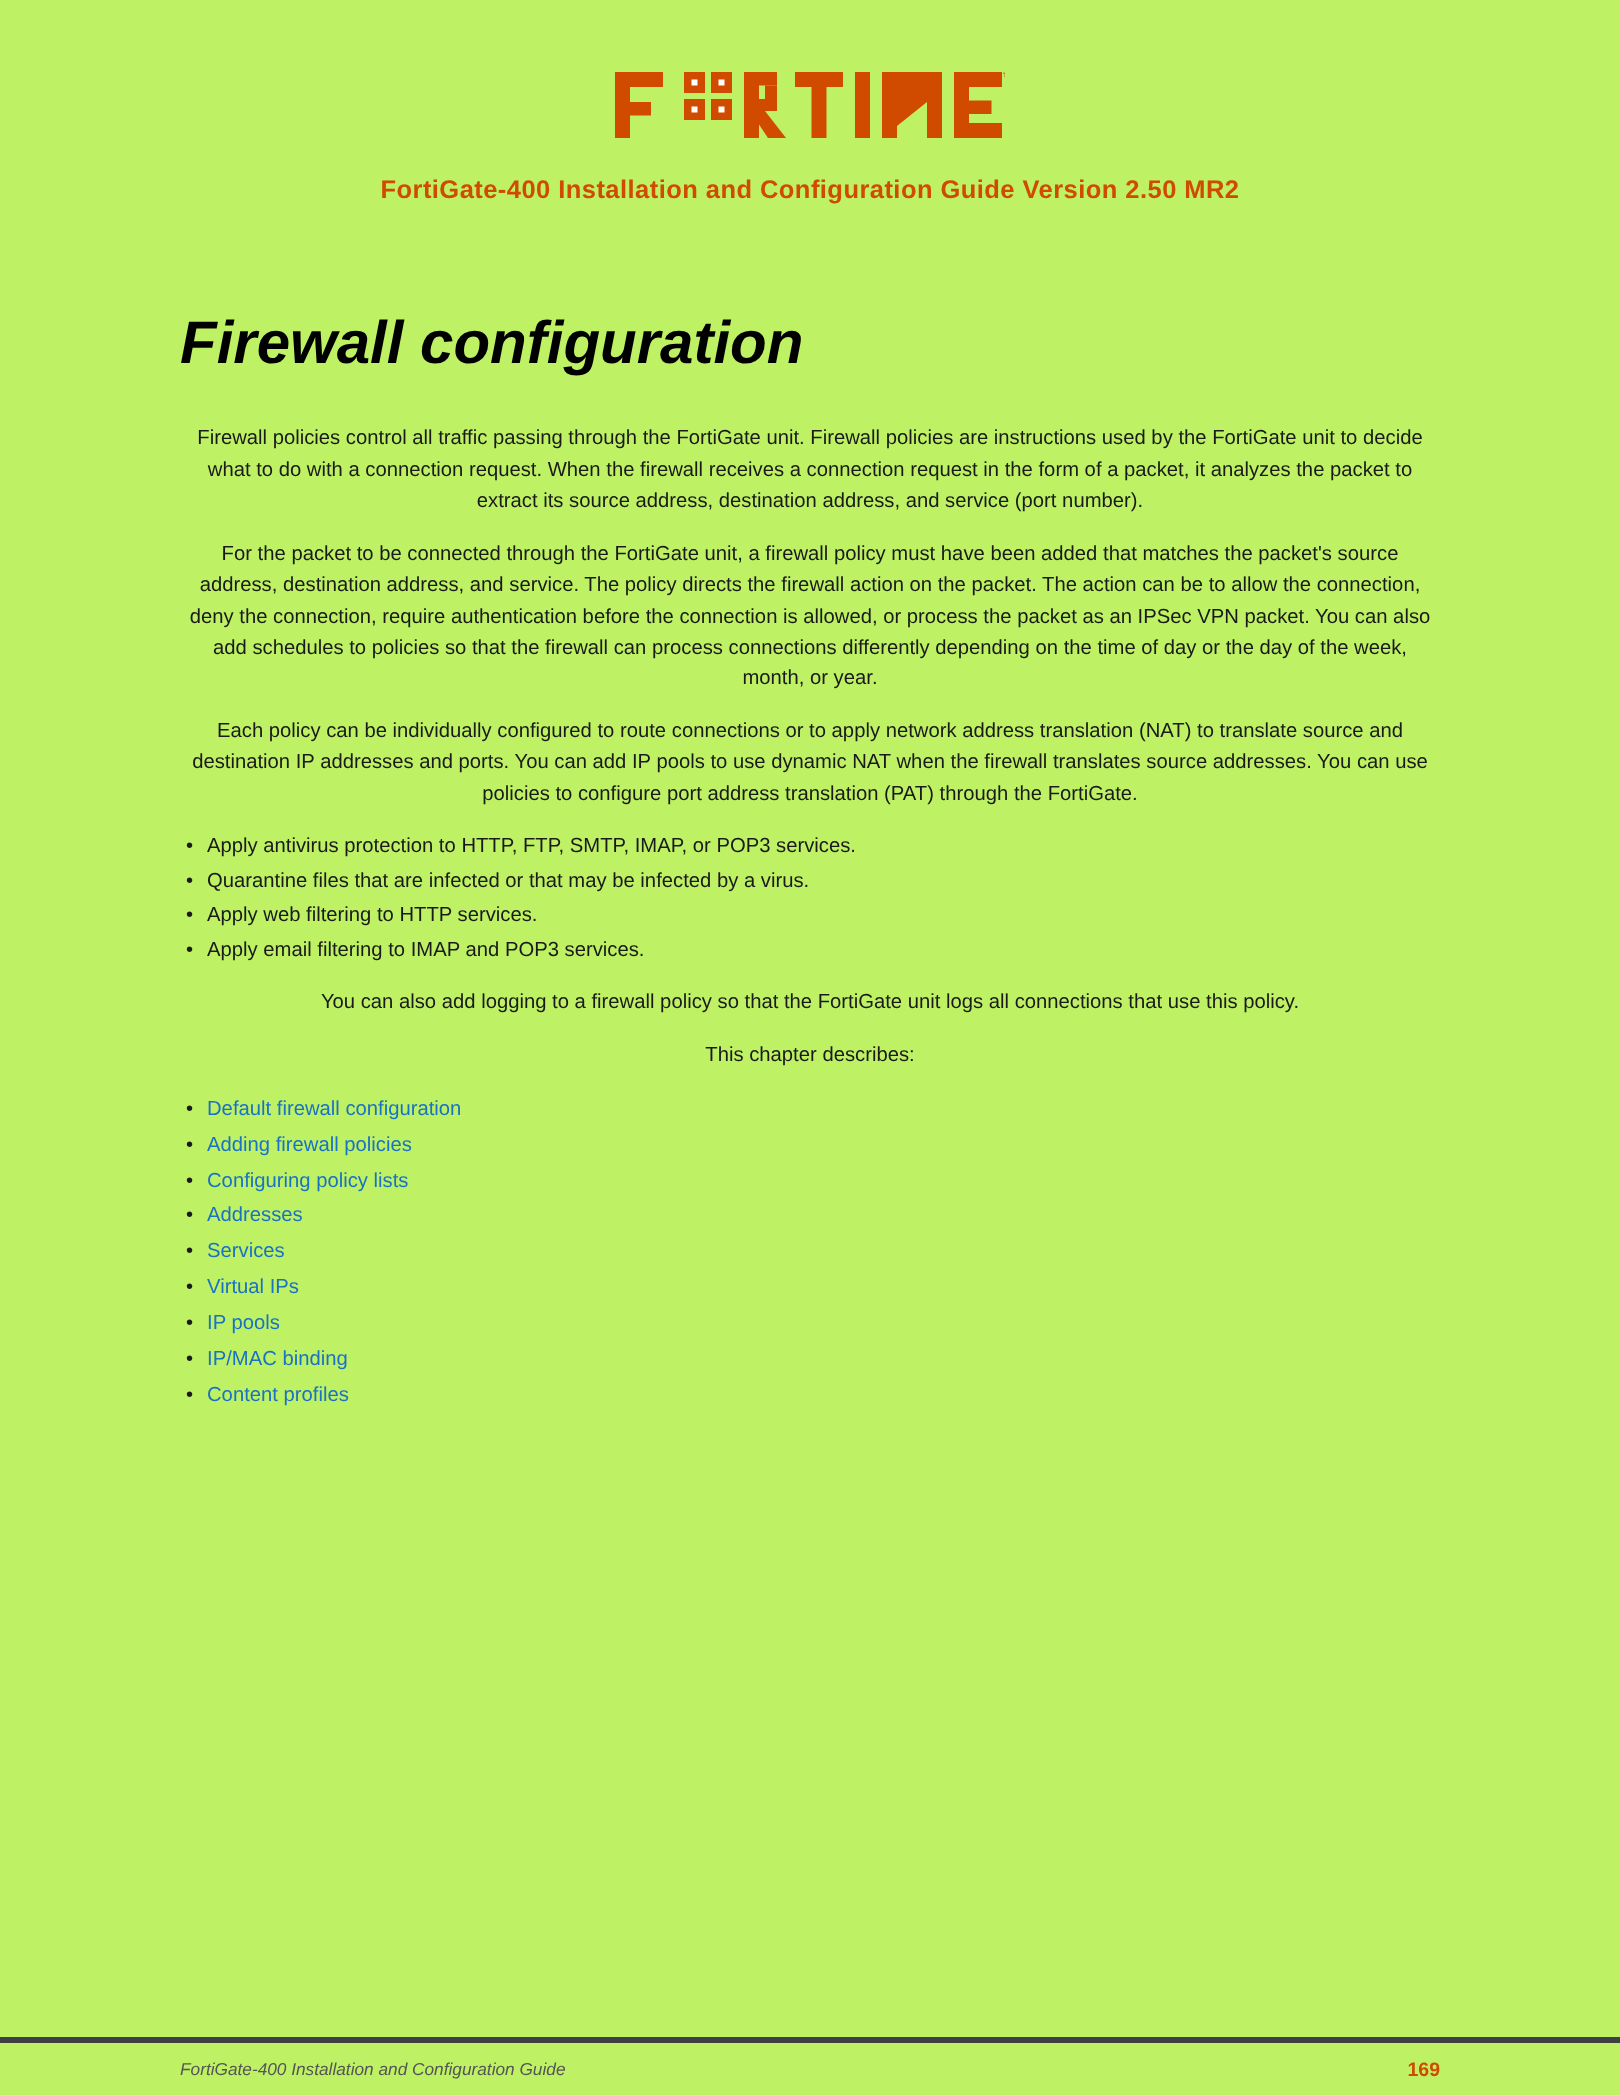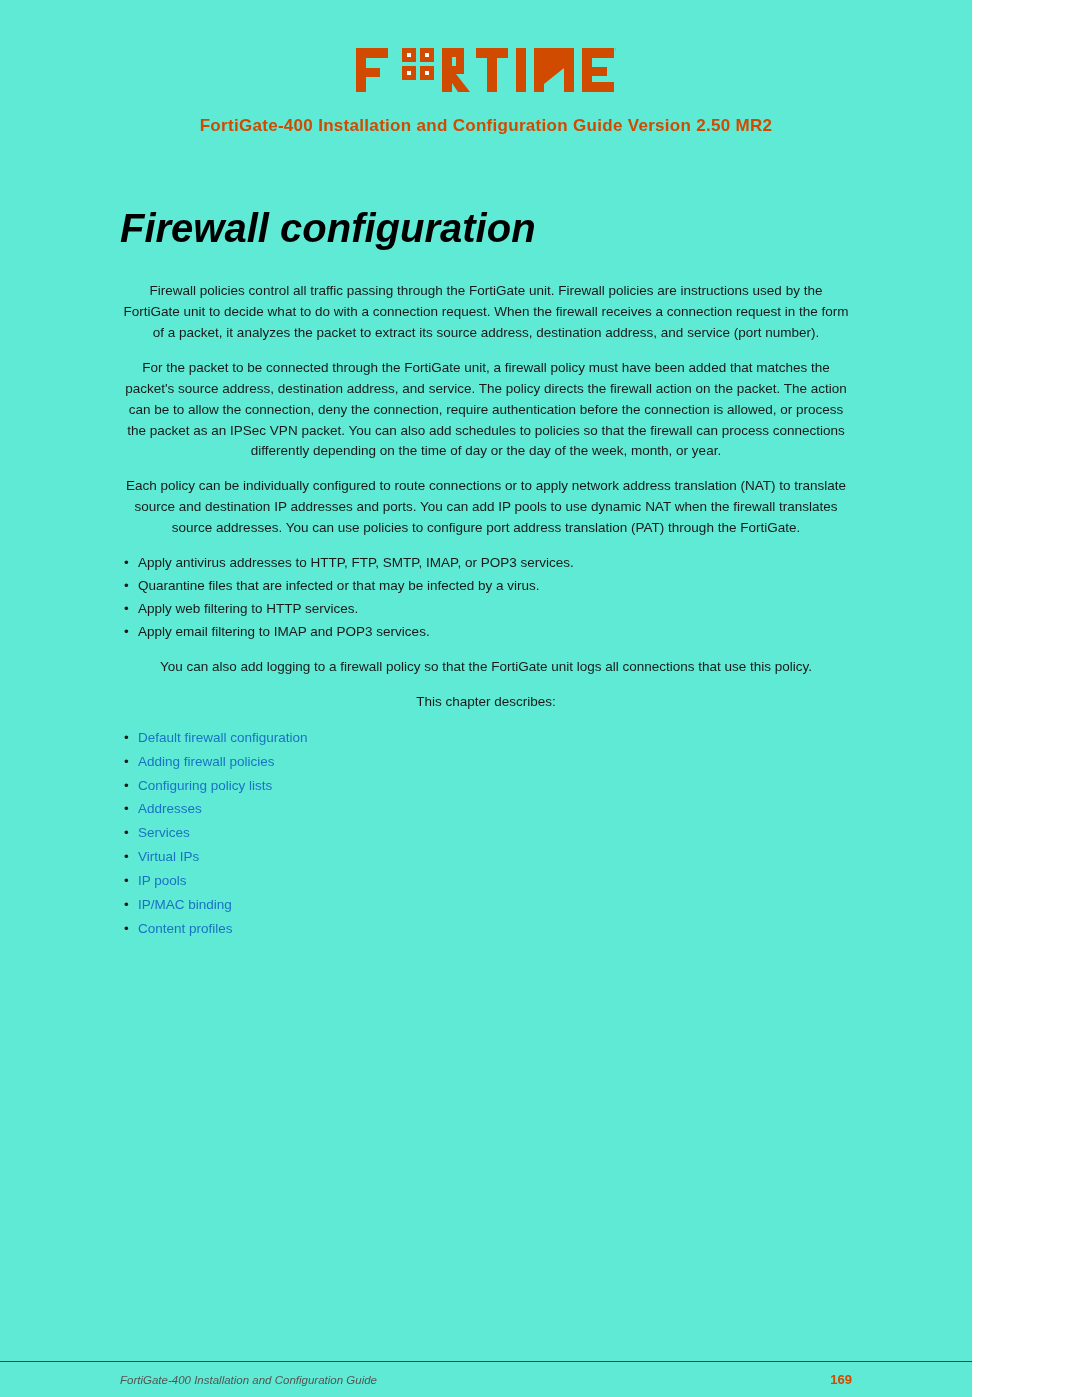--- a/index.html
+++ b/index.html
@@ -10,23 +10,23 @@
 
     body {
       background: #ffffff;
       font-family: Arial, Helvetica, sans-serif;
       width: 1080px;
       min-height: 1397px;
       position: relative;
     }
 
     .page-container {
-      width: 972px;
+      width: 1080px;
       min-height: 1397px;
-      background: #5eead4;
+      background: #bef264;
       display: flex;
       flex-direction: column;
       position: relative;
     }
 
     
     .header {
       display: flex;
       flex-direction: column;
       align-items: center;
@@ -118,21 +118,21 @@
       color: #1a1a1a;
     }
 
     .link-list a {
       color: #1a72c4;
       text-decoration: none;
     }
 
     
     .footer {
-      border-top: 1px solid #404040;
+      border-top: 4px solid #404040;
       padding: 10px 120px;
       display: flex;
       justify-content: space-between;
       align-items: center;
       margin-top: auto;
     }
 
     .footer-left {
       font-size: 11.5px;
       color: #555555;
@@ -197,21 +197,21 @@
 
   <div class="main-content">
 
     <h1 class="chapter-title">Firewall configuration</h1>
 
     <p class="body-text">Firewall policies control all traffic passing through the FortiGate unit. Firewall policies are instructions used by the FortiGate unit to decide what to do with a connection request. When the firewall receives a connection request in the form of a packet, it analyzes the packet to extract its source address, destination address, and service (port number).</p>
     <p class="body-text">For the packet to be connected through the FortiGate unit, a firewall policy must have been added that matches the packet's source address, destination address, and service. The policy directs the firewall action on the packet. The action can be to allow the connection, deny the connection, require authentication before the connection is allowed, or process the packet as an IPSec VPN packet. You can also add schedules to policies so that the firewall can process connections differently depending on the time of day or the day of the week, month, or year.</p>
     <p class="body-text">Each policy can be individually configured to route connections or to apply network address translation (NAT) to translate source and destination IP addresses and ports. You can add IP pools to use dynamic NAT when the firewall translates source addresses. You can use policies to configure port address translation (PAT) through the FortiGate.</p>
 
     <ul class="bullet-list">
-      <li>Apply antivirus addresses to HTTP, FTP, SMTP, IMAP, or POP3 services.</li>
+      <li>Apply antivirus protection to HTTP, FTP, SMTP, IMAP, or POP3 services.</li>
       <li>Quarantine files that are infected or that may be infected by a virus.</li>
       <li>Apply web filtering to HTTP services.</li>
       <li>Apply email filtering to IMAP and POP3 services.</li>
     </ul>
 
     <p class="body-text">You can also add logging to a firewall policy so that the FortiGate unit logs all connections that use this policy.</p>
     <p class="body-text">This chapter describes:</p>
 
     <ul class="link-list">
       <li>

